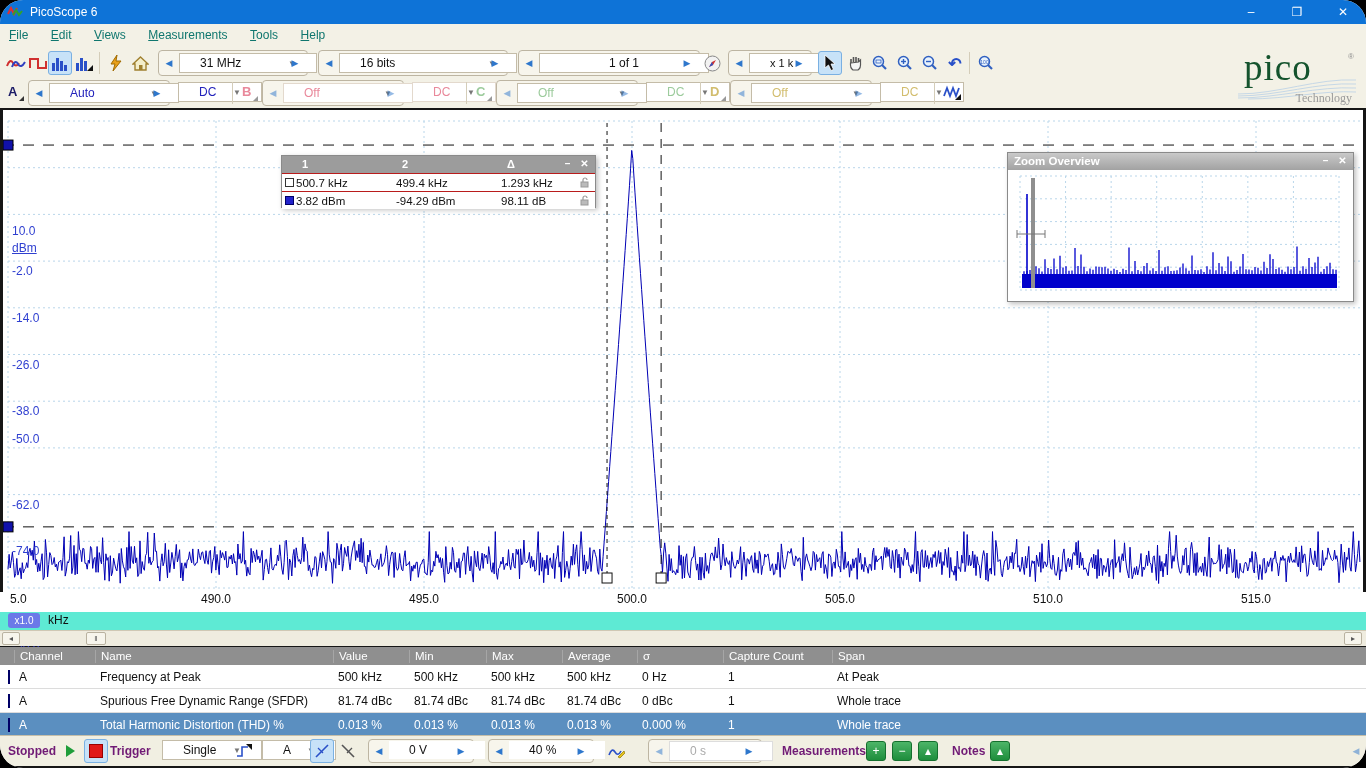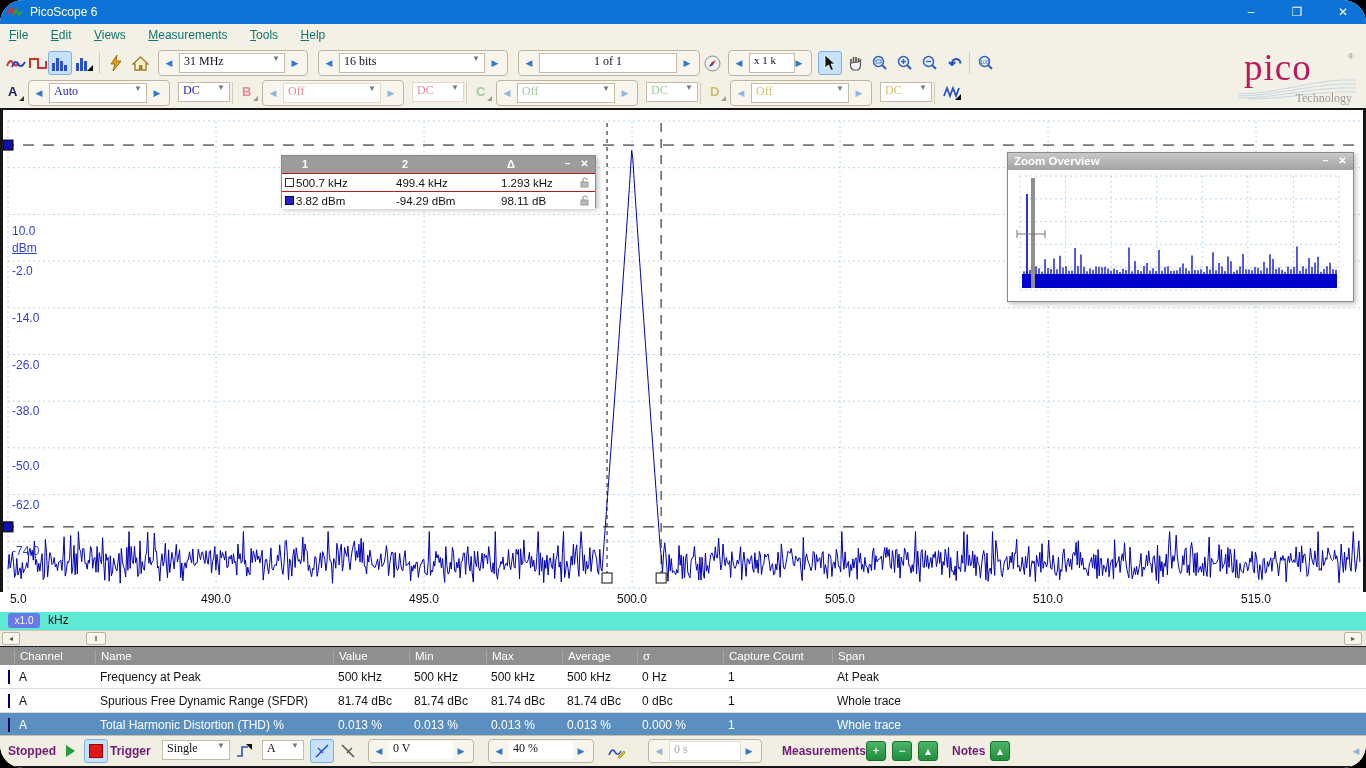--- a/index.html
+++ b/index.html
@@ -16,21 +16,21 @@
   .menu-item::first-letter{text-decoration:underline;}
   
   #toolbar1{position:absolute;left:0;top:48px;width:1366px;height:30px;background:#f3f1e6;}
   #toolbar2{position:absolute;left:0;top:78px;width:1366px;height:30px;background:#f3f1e6;border-bottom:1px solid #d8d2c0;}
   .tbtn{position:absolute;top:3px;width:24px;height:24px;border:1px solid transparent;border-radius:3px;
         background:transparent;padding:0;display:flex;align-items:center;justify-content:center;}
   .tbtn.sel{background:#c7e2f8;border-color:#7ab0e2;}
   .group{position:absolute;top:2px;height:24px;border:1px solid #bdb5a2;border-radius:4px;background:#f7f5ec;}
   .spin{position:absolute;top:3px;width:16px;height:18px;background:transparent;border:none;color:#2e77cc;font-size:9px;padding:0;cursor:pointer;}
   .combo{position:absolute;top:2px;height:18px;background:#fff;border:1px solid #c4bca8;font-size:12px;color:#111;
-         display:flex;padding:0 4px;box-sizing:content-box;font-family:Liberation Serif, serif;}
+         display:flex;align-items:center;padding:0 20px;box-sizing:content-box;}
   .combo .carett{margin-left:auto;color:#777;font-size:8px;padding-left:5px;}
   .vsep{position:absolute;top:4px;width:1px;height:22px;background:#d4cdb9;}
   .chlabel{position:absolute;top:6px;font-size:13px;font-weight:bold;}
   .chlabel .corner{position:absolute;right:-7px;bottom:-2px;width:0;height:0;border-left:5px solid transparent;border-bottom:5px solid #333;}
   .dis-b{color:#e9899b!important;border-color:#e3d9cd!important;}
   .dis-c{color:#9ccb9c!important;}
   .dis-d{color:#d2bd6e!important;}
   
   .frame{position:absolute;background:#161616;}
   
@@ -71,21 +71,21 @@
   .floathead .hbtn{position:absolute;top:1px;width:15px;height:14px;color:#fff;font-size:10px;line-height:14px;text-align:center;cursor:pointer;}
   
   #measurebox{left:281px;top:155px;width:313px;height:51px;}
   .mrow{display:grid;grid-template-columns:14px 100px 105px 79px 15px;height:17px;align-items:center;border-top:1px solid #b91c1c;
         font-size:11.5px;color:#111;background:#fff;}
   .mhead2{display:grid;grid-template-columns:14px 100px 105px 60px auto;height:16px;align-items:center;background:#9c9c9c;
           color:#fff;font-size:11px;}
   .mmark{width:7px;height:7px;margin-left:3px;border:1px solid #333;}
   
   #picologo{position:absolute;right:10px;top:52px;width:118px;height:54px;}
-  #picologo .brand{position:absolute;left:6px;top:-6px;font-family:"Liberation Serif",serif;font-size:37px;color:#be185d;letter-spacing:1px;}
+  #picologo .brand{position:absolute;left:6px;top:-6px;font-family:"Liberation Serif",serif;font-size:37px;color:#14532d;letter-spacing:1px;}
   #picologo .reg{position:absolute;right:2px;top:0;font-size:8px;color:#8f8f8f;}
   #picologo .sub{position:absolute;right:4px;bottom:0;font-family:"Liberation Serif",serif;font-size:12px;color:#9a9a9a;}
 </style>
 </head>
 <body>
 
 <div id="app">
 
   <div id="titlebar">
     <svg class="applogo" viewBox="0 0 16 13">
@@ -355,21 +355,21 @@
         <rect x="599.039999999999" y="463" width="10" height="10" fill="#fff" stroke="#111"></rect>
         <line x1="658.1199999999995" x2="658.1199999999995" y1="13" y2="468" stroke="#111" stroke-dasharray="9 7"></line>
         <rect x="653.1199999999995" y="463" width="10" height="10" fill="#fff" stroke="#111"></rect>
       </svg>
     <span class="ylab" style="top:114px;">10.0</span>
     <span class="ylab" style="top:131px;text-decoration:underline;">dBm</span>
     <span class="ylab" style="top:154px;">-2.0</span>
     <span class="ylab" style="top:201px;">-14.0</span>
     <span class="ylab" style="top:248px;">-26.0</span>
     <span class="ylab" style="top:294px;">-38.0</span>
-    <span class="ylab" style="top:349px;">-50.0</span>
+    <span class="ylab" style="top:322px;">-50.0</span>
     <span class="ylab" style="top:388px;">-62.0</span>
     <span class="ylab" style="top:434px;">-74.0</span>
     <span class="ylab" style="top:481px;">-86.0</span>
     <span class="ylab" style="top:528px;">-98.0</span>
     <span class="ylab" style="left:5px;top:574px;">-110.0</span>
   </div>
   <style>#plot .ylab{top:auto}  #plot{overflow:visible}
     #plot .ylab{position:absolute} </style>
 
   <div id="xlabels">

